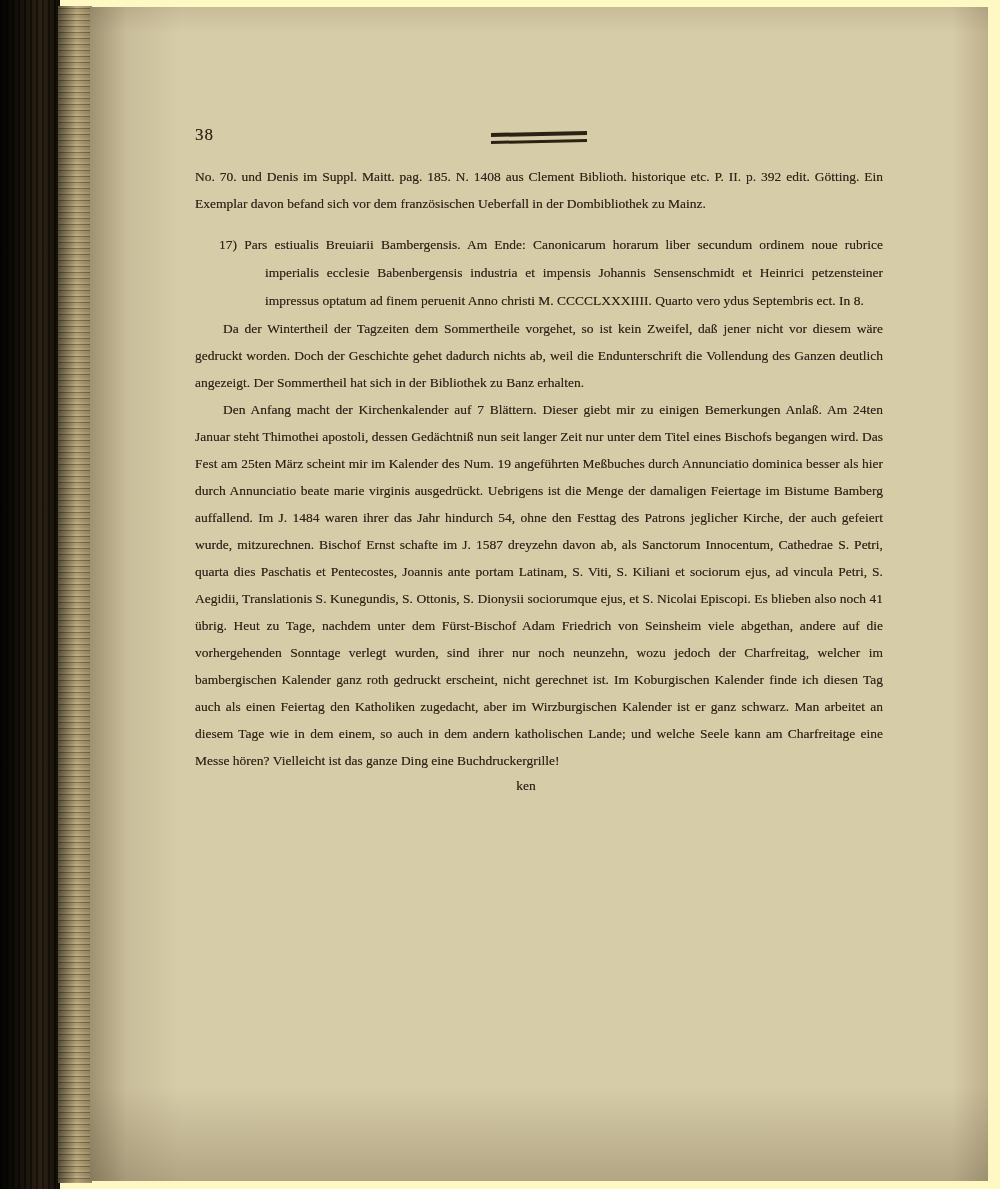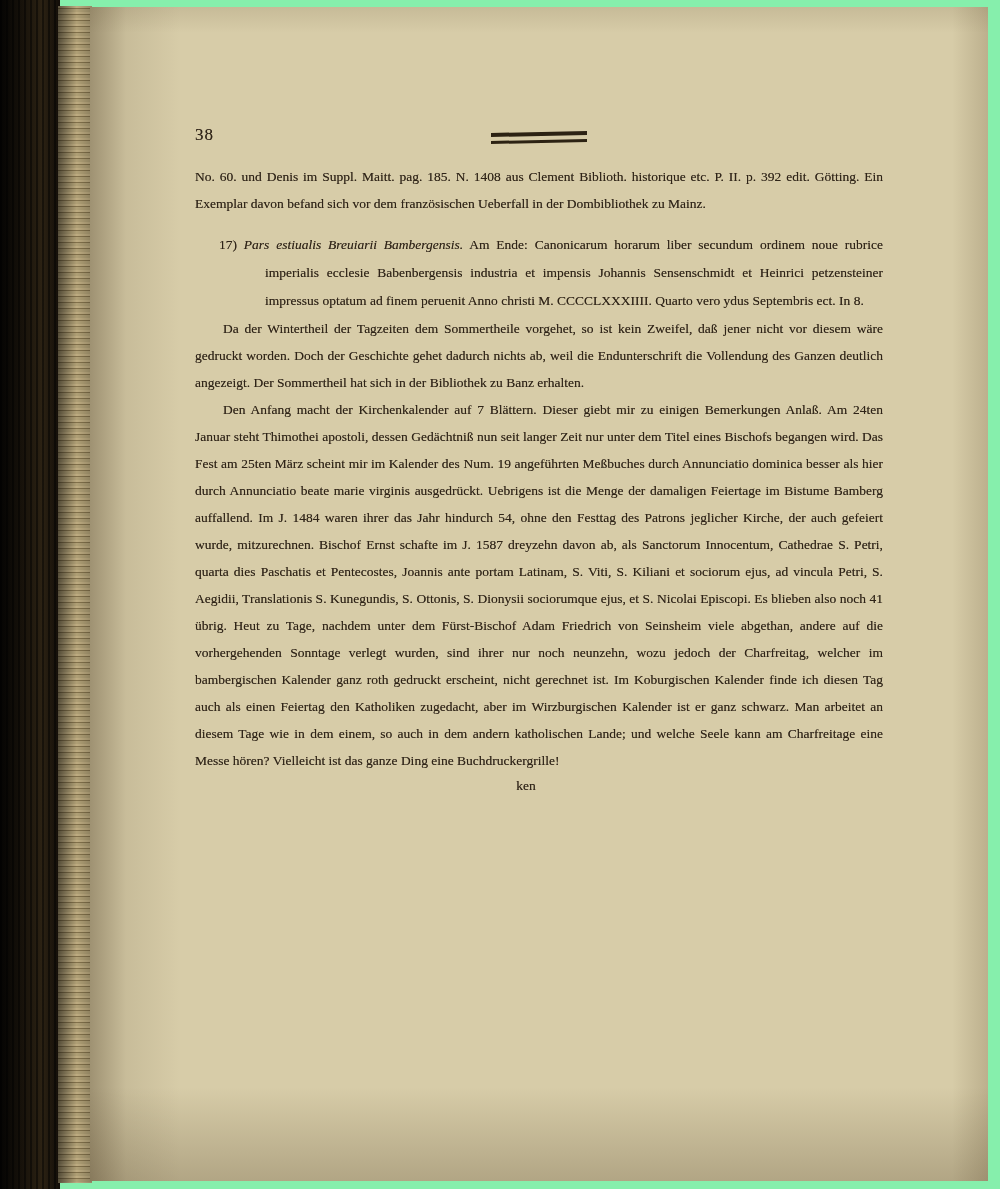--- a/index.html
+++ b/index.html
@@ -1,18 +1,18 @@
 <!DOCTYPE html>
 <html><head>
 <meta charset="utf-8">
 <style>
   html,body { margin:0; padding:0; background:#000; }
   .scan {
     position:relative; width:1000px; height:1189px; overflow:hidden;
-    background:#86efac;
+    background:#fef9c3;
     font-family:"Liberation Serif","DejaVu Serif",serif;
   }
   
   .binding {
     position:absolute; left:0; top:0; width:60px; height:100%;
     background:
       repeating-linear-gradient(90deg, rgba(0,0,0,0.45) 0 2px, rgba(0,0,0,0) 2px 6px),
       linear-gradient(90deg,#050403 0%,#16110a 35%,#2c2213 70%,#120d08 100%);
   }
   
@@ -48,40 +48,40 @@
   .intro { margin-top:4px; }
   .footnote {
     font-size:12px; line-height:21px;
     margin-top:10px; padding-left:49px; text-indent:-22px;
     box-sizing:border-box;
   }
   .item {
     margin-top:14px; padding-left:70px; text-indent:-46px;
     box-sizing:border-box; line-height:28px;
   }
-  .item .it { font-style:italic; }
+  .item .it { }
   .body { margin-top:0; text-indent:28px; }
   .catchword { text-align:center; font-size:13.5px; margin-top:4px; padding-right:26px; }
 </style>
 </head>
 <body>
 
 <div class="scan">
   <div class="binding"></div>
   <div class="fore-edges"></div>
 
   <div class="page">
     <div class="text-block">
 
       <div class="page-head">
         <span class="page-number">38</span>
         <span class="ornament"></span>
       </div>
 
-      <p class="para intro">No. 60. und Denis im Suppl. Maitt. pag. 185. N. 1408 aus Clement Biblioth. historique etc. P. II. p. 392 edit. Götting. Ein Exemplar davon befand sich vor dem französischen Ueberfall in der Dombibliothek zu Mainz.</p>
+      <p class="para intro">No. 70. und Denis im Suppl. Maitt. pag. 185. N. 1408 aus Clement Biblioth. historique etc. P. II. p. 392 edit. Götting. Ein Exemplar davon befand sich vor dem französischen Ueberfall in der Dombibliothek zu Mainz.</p>
 
 
       <p class="para item"><span>17) </span><span class="it">Pars estiualis Breuiarii Bambergensis.</span><span> Am Ende: Canonicarum horarum liber secundum ordinem noue rubrice imperialis ecclesie Babenbergensis industria et impensis Johannis Sensenschmidt et Heinrici petzensteiner impressus optatum ad finem peruenit Anno christi M. CCCCLXXXIIII. Quarto vero ydus Septembris ect. In 8.</span></p>
 
       <p class="para body">Da der Wintertheil der Tagzeiten dem Sommertheile vorgehet, so ist kein Zweifel, daß jener nicht vor diesem wäre gedruckt worden. Doch der Geschichte gehet dadurch nichts ab, weil die Endunterschrift die Vollendung des Ganzen deutlich angezeigt. Der Sommertheil hat sich in der Bibliothek zu Banz erhalten.</p>
 
       <p class="para body">Den Anfang macht der Kirchenkalender auf 7 Blättern. Dieser giebt mir zu einigen Bemerkungen Anlaß. Am 24ten Januar steht Thimothei apostoli, dessen Gedächtniß nun seit langer Zeit nur unter dem Titel eines Bischofs begangen wird. Das Fest am 25ten März scheint mir im Kalender des Num. 19 angeführten Meßbuches durch Annunciatio dominica besser als hier durch Annunciatio beate marie virginis ausgedrückt. Uebrigens ist die Menge der damaligen Feiertage im Bistume Bamberg auffallend. Im J. 1484 waren ihrer das Jahr hindurch 54, ohne den Festtag des Patrons jeglicher Kirche, der auch gefeiert wurde, mitzurechnen. Bischof Ernst schafte im J. 1587 dreyzehn davon ab, als Sanctorum Innocentum, Cathedrae S. Petri, quarta dies Paschatis et Pentecostes, Joannis ante portam Latinam, S. Viti, S. Kiliani et sociorum ejus, ad vincula Petri, S. Aegidii, Translationis S. Kunegundis, S. Ottonis, S. Dionysii sociorumque ejus, et S. Nicolai Episcopi. Es blieben also noch 41 übrig. Heut zu Tage, nachdem unter dem Fürst-Bischof Adam Friedrich von Seinsheim viele abgethan, andere auf die vorhergehenden Sonntage verlegt wurden, sind ihrer nur noch neunzehn, wozu jedoch der Charfreitag, welcher im bambergischen Kalender ganz roth gedruckt erscheint, nicht gerechnet ist. Im Koburgischen Kalender finde ich diesen Tag auch als einen Feiertag den Katholiken zugedacht, aber im Wirzburgischen Kalender ist er ganz schwarz. Man arbeitet an diesem Tage wie in dem einem, so auch in dem andern katholischen Lande; und welche Seele kann am Charfreitage eine Messe hören? Vielleicht ist das ganze Ding eine Buchdruckergrille!</p>
 
 
       <div class="catchword">ken</div>

